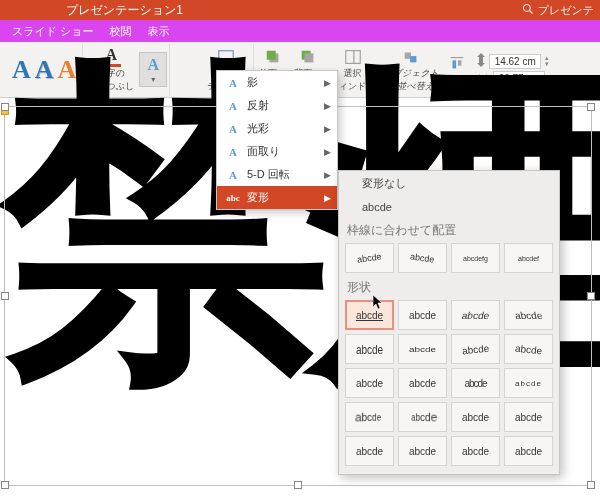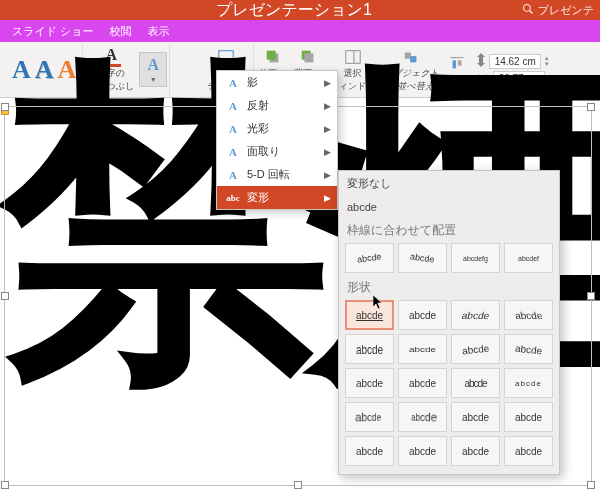--- a/index.html
+++ b/index.html
@@ -1,19 +1,19 @@
 <!DOCTYPE html>
 <html><head>
 <meta charset="utf-8">
 <style>
   * { box-sizing: border-box; margin: 0; padding: 0; font-family: "Hiragino Sans", "Meiryo", sans-serif; }
   body { width: 600px; height: 500px; overflow: hidden; background: #fff; font-size: 11px; color: #333; position: relative; }
 
   .titlebar { background: #d24726; color: #fff; height: 20px; display: flex; align-items: center; justify-content: space-between; padding: 0 6px; }
-  .titlebar .title { flex: 1; text-align: center; font-size: 16px; }
+  .titlebar .title { flex: 1; font-size: 12px; }
   .titlebar .search { display: flex; align-items: center; gap: 4px; font-size: 11px; opacity:.9;}
   .titlebar .sicon svg { width:12px; height:12px; fill:#fff; }
 
   .tabs { background: #d946ef; color: #fff; height: 22px; display: flex; align-items: flex-end; padding: 0 4px; }
   .tab { padding: 3px 8px; font-size: 11px; cursor: pointer; }
   .tab.active { background: #f3f2f1; color: #333; border-radius: 3px 3px 0 0; }
 
   .ribbon { background: #f3f2f1; border-bottom: 1px solid #d0cece; height: 56px; display: flex; align-items: center; padding: 2px 6px; gap:2px; position: relative; }
   .rgroup { display:flex; flex-direction:column; align-items:center; padding:0 6px; border-right:1px solid #e0dedc; height:52px; justify-content:center; }
   .rgroup.row { flex-direction:row; gap:4px;}
@@ -39,21 +39,21 @@
 
   .menu1 { position:absolute; left:216px; top:70px; width:122px; background:#fff; border:1px solid #c8c6c4; box-shadow:3px 3px 8px rgba(0,0,0,.2); z-index:10;}
   .menu1 .mi { display:flex; align-items:center; gap:6px; padding:4px 8px; font-size:11px; cursor:pointer; position:relative;}
   .menu1 .mi .ar { position:absolute; right:6px; font-size:9px; color:#666;}
   .menu1 .mi.hover { background:#d24726; color:#fff;}
   .menu1 .mi.hover .ar { color:#fff;}
   .menu1 .mi .aicon { font-family:Georgia,serif; font-weight:bold; color:#5b9bd5; width:16px; text-align:center;}
   .menu1 .mi.hover .aicon { color:#fff;}
 
   .flyout { position:absolute; left:338px; top:170px; width:222px; background:#eeedeb; border:1px solid #c8c6c4; box-shadow:3px 3px 10px rgba(0,0,0,.25); z-index:11; padding-bottom:6px;}
-  .flyout .sec { padding:5px 8px; font-size:11px; color:#444;}
+  .flyout .sec { padding:5px 23px; font-size:11px; color:#444;}
   .flyout .hdr { font-size:12px; color:#777; padding:4px 8px 2px;}
   .flyout .grid { display:grid; grid-template-columns:repeat(4, 1fr); gap:4px; padding:2px 6px;}
   .thumb { background:#f7f6f5; border:1px solid #d6d4d2; height:30px; display:flex; align-items:center; justify-content:center; font-size:10px; color:#333; cursor:pointer; position:relative; overflow:hidden;}
   .thumb.sel { border:2px solid #e8907a; background:#fbe6dc;}
   .thumb .curved { font-size:9px; }
   .cursor { position:absolute; width:12px; height:16px; z-index:13;}
   .cursor svg { width:12px; height:16px; }
 </style>
 </head>
 <body>

